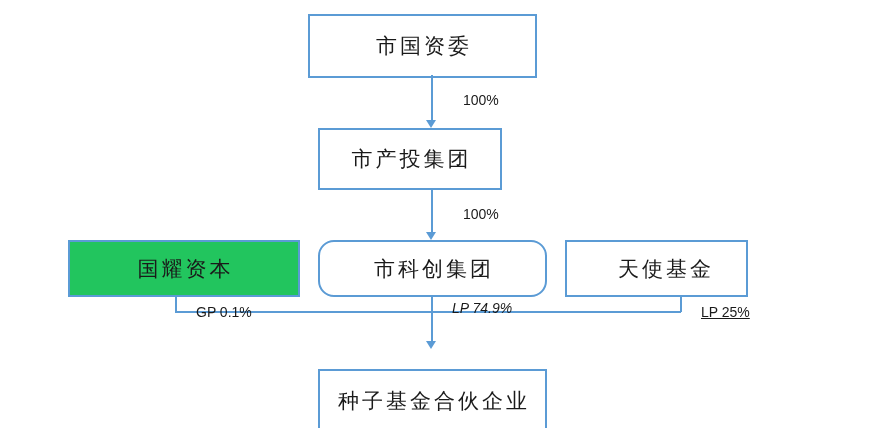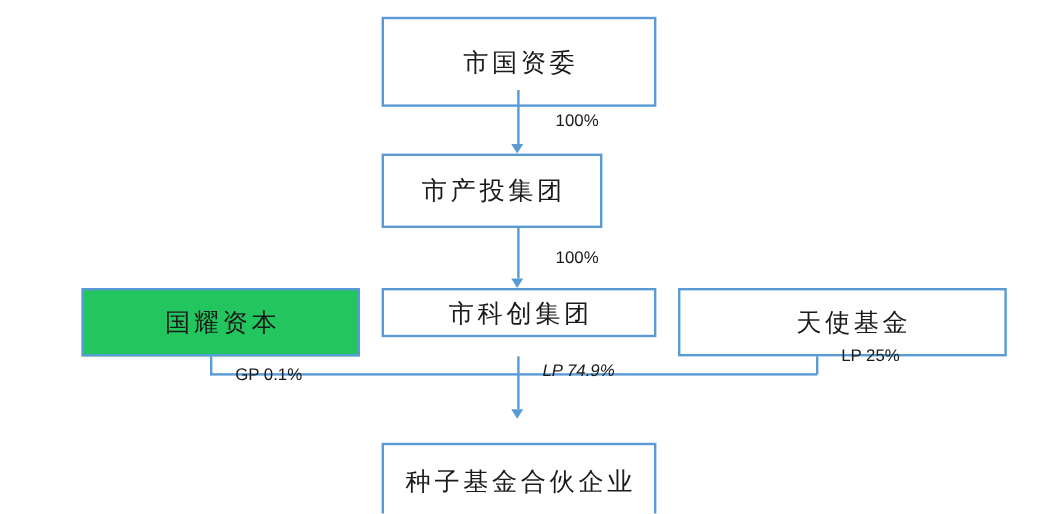--- a/index.html
+++ b/index.html
@@ -32,25 +32,25 @@
     font-family: "Liberation Serif", serif;
     font-size: 21px;
     letter-spacing: 3px;
     text-indent: 3px;
     white-space: nowrap;
   }
   .node.highlight {
     background: #22c55e;
   }
 
-  .n-sasac      { left: 318px; top: 14px;  width: 229px; height: 75px; }
+  .n-sasac      { left: 308px; top: 14px;  width: 229px; height: 64px; }
   .n-industrial { left: 318px; top: 128px; width: 184px; height: 62px; }
   .n-guoyao     { left: 68px;  top: 240px; width: 232px; height: 57px; }
-  .n-kechuang   { left: 318px; top: 240px; width: 229px; height: 41px; }
-  .n-angel      { left: 565px; top: 240px; width: 274px; height: 57px; padding-left: 16px; }
+  .n-kechuang   { left: 318px; top: 240px; width: 229px; height: 57px; border-radius: 16px; }
+  .n-angel      { left: 565px; top: 240px; width: 183px; height: 57px; padding-left: 16px; }
   .n-seedfund   { left: 318px; top: 369px; width: 229px; height: 63px; }
 
   
   .conn-v {
     position: absolute;
     width: 1.6px;
     background: #5B9BD5;
   }
   .conn-h {
     position: absolute;
@@ -91,21 +91,21 @@
     position: absolute;
     color: #1a1a1a;
     font-family: "Liberation Sans", sans-serif;
     font-size: 14px;
     white-space: nowrap;
   }
   .lbl-100a { left: 463px; top: 92px; }
   .lbl-100b { left: 463px; top: 206px; }
   .lbl-gp   { left: 196px; top: 304px; }
   .lbl-lp1  { left: 452px; top: 300px; font-style: italic; }
-  .lbl-lp2  { left: 701px; top: 288px; }
+  .lbl-lp2  { left: 701px; top: 304px; text-decoration: underline; }
 </style>
 </head>
 <body>
 
 <div id="chart-canvas">
 
   <div class="node n-sasac">市国资委</div>
 
   <div class="conn-v c1-stem"></div>
   <div class="arrow-down c1-arrow"></div>

